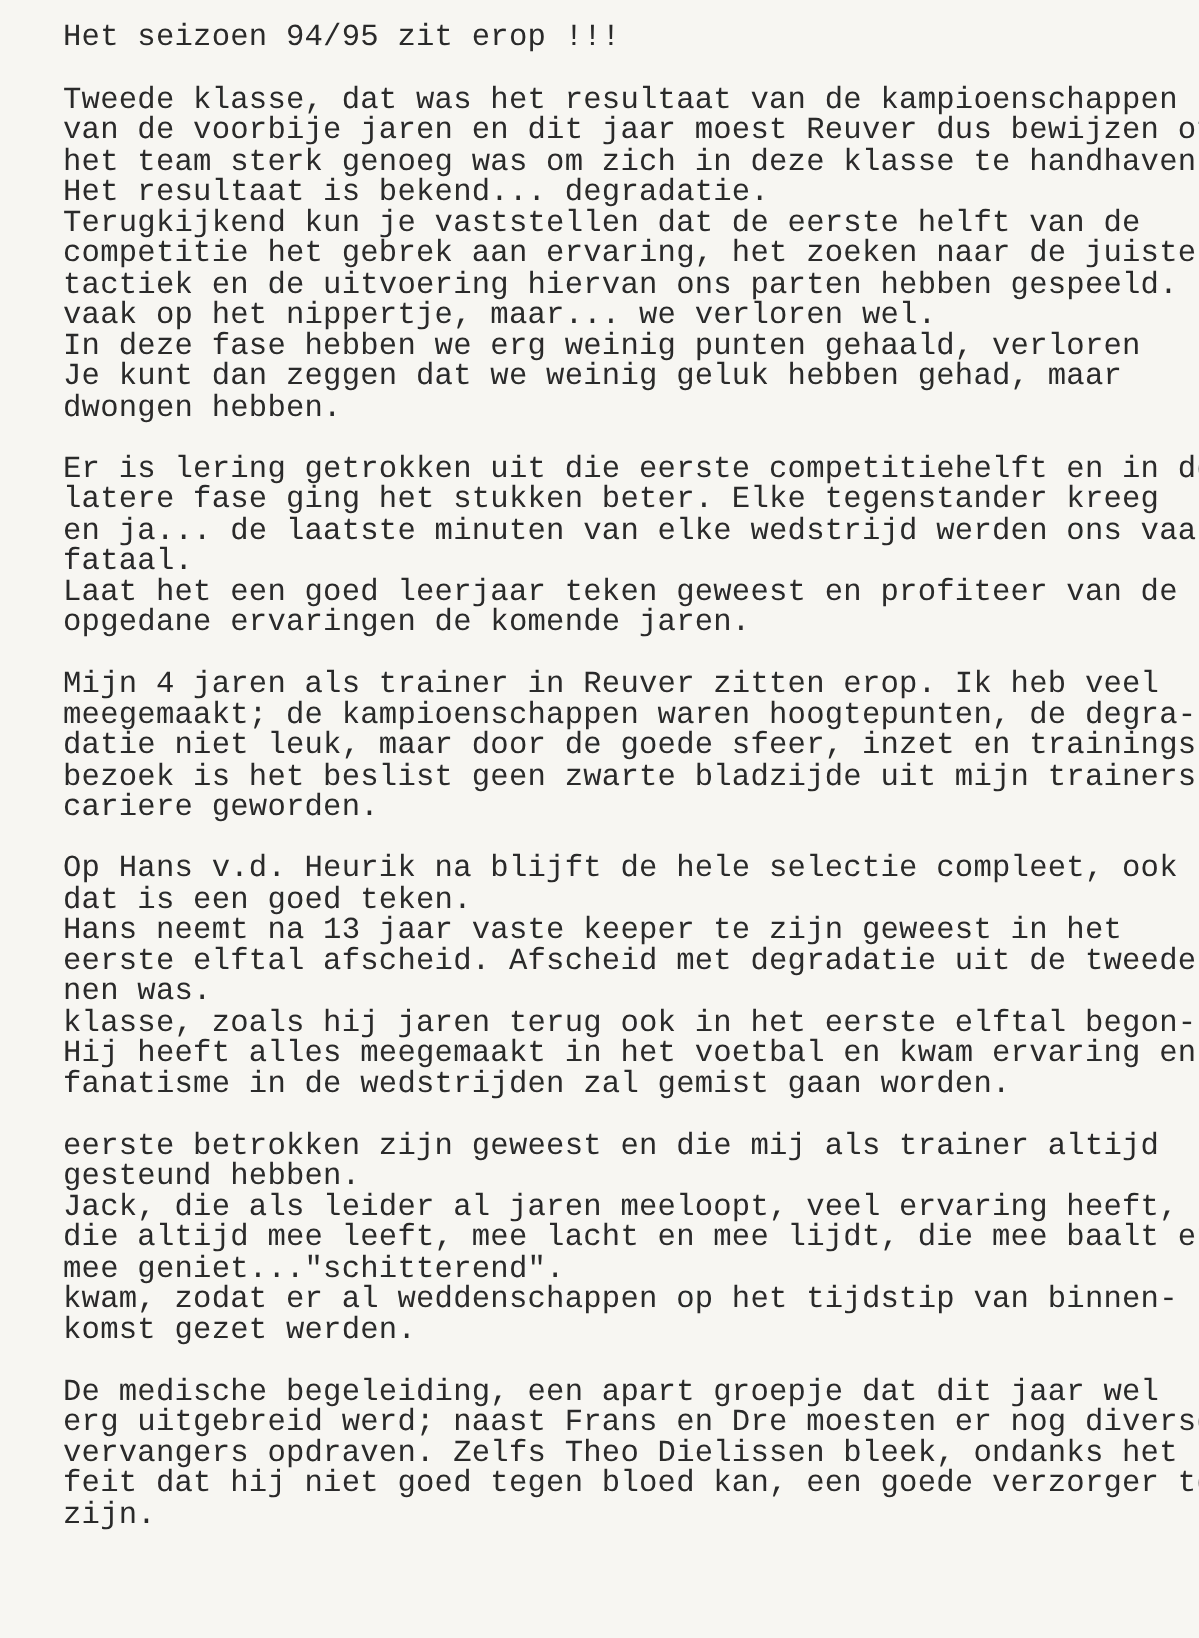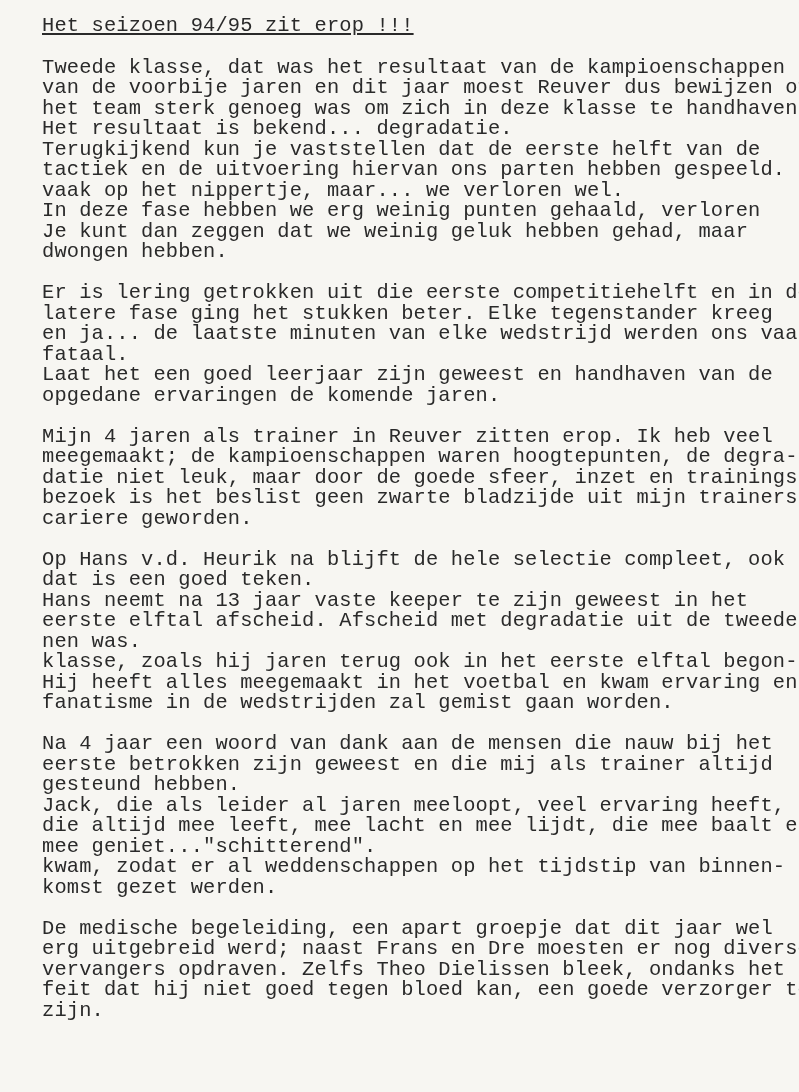--- a/index.html
+++ b/index.html
@@ -18,21 +18,20 @@
       left: 42px;
       top: 16px;
       width: 740px;
       font-family: "Liberation Mono", "DejaVu Sans Mono", monospace;
       font-size: 20.4px;
       line-height: 20.5px;
       color: #2a2a2a;
       letter-spacing: 0.15px;
     }
     .title {
-      text-decoration: underline;
       text-underline-offset: 2px;
       margin: 0 0 21px 0;
       white-space: pre;
     }
     .para {
       margin: 0 0 20.5px 0;
     }
     .line {
       white-space: pre;
       display: block;
@@ -44,33 +43,34 @@
 
 <div class="page">
   <div class="title">Het seizoen 94/95 zit erop !!!</div>
 
   <div class="para">
     <span class="line">Tweede klasse, dat was het resultaat van de kampioenschappen</span>
     <span class="line">van de voorbije jaren en dit jaar moest Reuver dus bewijzen of</span>
     <span class="line">het team sterk genoeg was om zich in deze klasse te handhaven.</span>
     <span class="line">Het resultaat is bekend... degradatie.</span>
     <span class="line">Terugkijkend kun je vaststellen dat de eerste helft van de</span>
+    <span class="line">competitie het gebrek aan ervaring, het zoeken naar de juiste</span>
     <span class="line">tactiek en de uitvoering hiervan ons parten hebben gespeeld.</span>
     <span class="line">vaak op het nippertje, maar... we verloren wel.</span>
     <span class="line">In deze fase hebben we erg weinig punten gehaald, verloren</span>
     <span class="line">Je kunt dan zeggen dat we weinig geluk hebben gehad, maar</span>
     <span class="line">dwongen hebben.</span>
   </div>
 
   <div class="para">
     <span class="line">Er is lering getrokken uit die eerste competitiehelft en in de</span>
     <span class="line">latere fase ging het stukken beter. Elke tegenstander kreeg</span>
     <span class="line">en ja... de laatste minuten van elke wedstrijd werden ons vaak</span>
     <span class="line">fataal.</span>
-    <span class="line">Laat het een goed leerjaar zijn geweest en handhaven van de</span>
+    <span class="line">Laat het een goed leerjaar teken geweest en profiteer van de</span>
     <span class="line">opgedane ervaringen de komende jaren.</span>
   </div>
 
   <div class="para">
     <span class="line">Mijn 4 jaren als trainer in Reuver zitten erop. Ik heb veel</span>
     <span class="line">meegemaakt; de kampioenschappen waren hoogtepunten, de degra-</span>
     <span class="line">datie niet leuk, maar door de goede sfeer, inzet en trainings-</span>
     <span class="line">bezoek is het beslist geen zwarte bladzijde uit mijn trainers-</span>
     <span class="line">cariere geworden.</span>
   </div>
@@ -80,21 +80,20 @@
     <span class="line">dat is een goed teken.</span>
     <span class="line">Hans neemt na 13 jaar vaste keeper te zijn geweest in het</span>
     <span class="line">eerste elftal afscheid. Afscheid met degradatie uit de tweede</span>
     <span class="line">nen was.</span>
     <span class="line">klasse, zoals hij jaren terug ook in het eerste elftal begon-</span>
     <span class="line">Hij heeft alles meegemaakt in het voetbal en kwam ervaring en</span>
     <span class="line">fanatisme in de wedstrijden zal gemist gaan worden.</span>
   </div>
 
   <div class="para">
-    <span class="line">Na 4 jaar een woord van dank aan de mensen die nauw bij het</span>
     <span class="line">eerste betrokken zijn geweest en die mij als trainer altijd</span>
     <span class="line">gesteund hebben.</span>
     <span class="line">Jack, die als leider al jaren meeloopt, veel ervaring heeft,</span>
     <span class="line">die altijd mee leeft, mee lacht en mee lijdt, die mee baalt en</span>
     <span class="line">mee geniet..."schitterend".</span>
     <span class="line">kwam, zodat er al weddenschappen op het tijdstip van binnen-</span>
     <span class="line">komst gezet werden.</span>
   </div>
 
   <div class="para">

